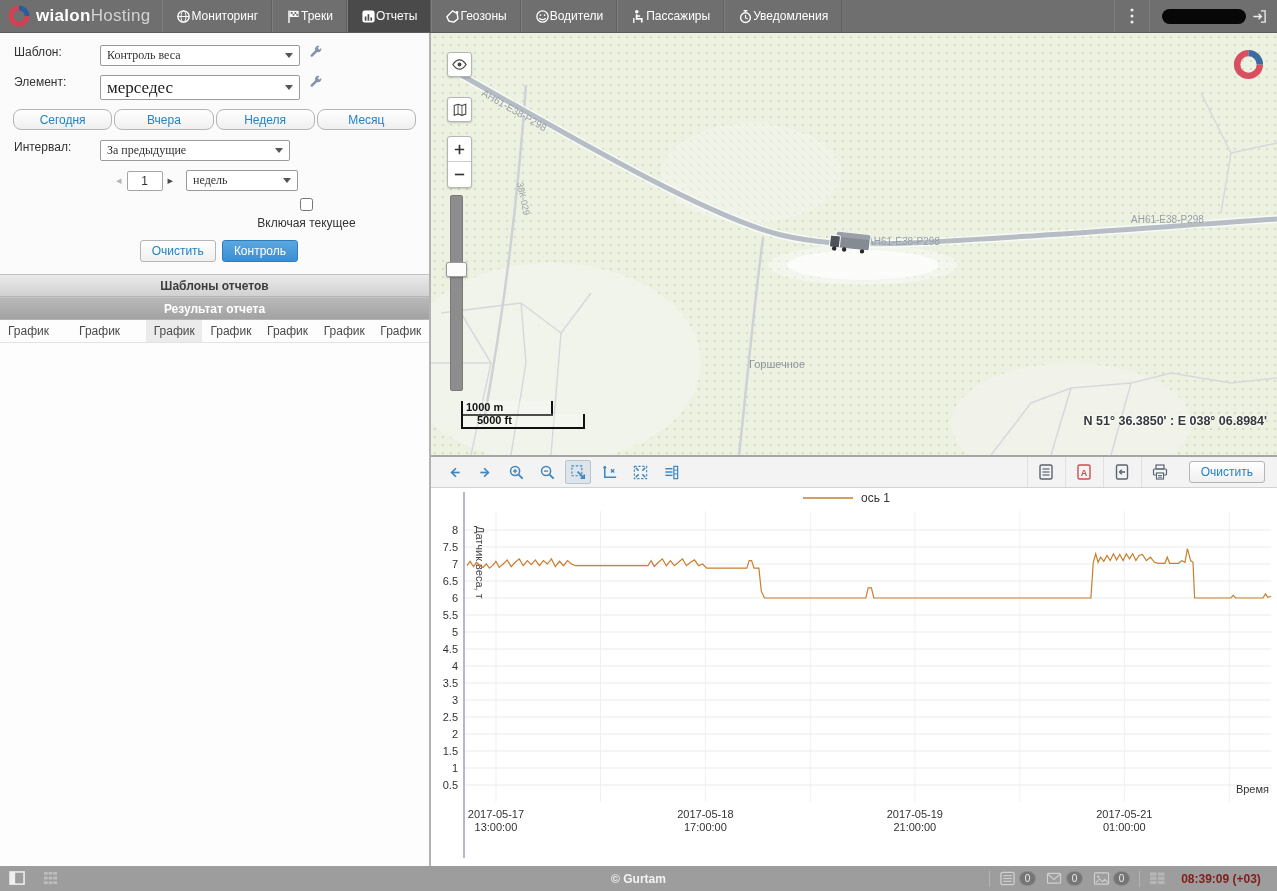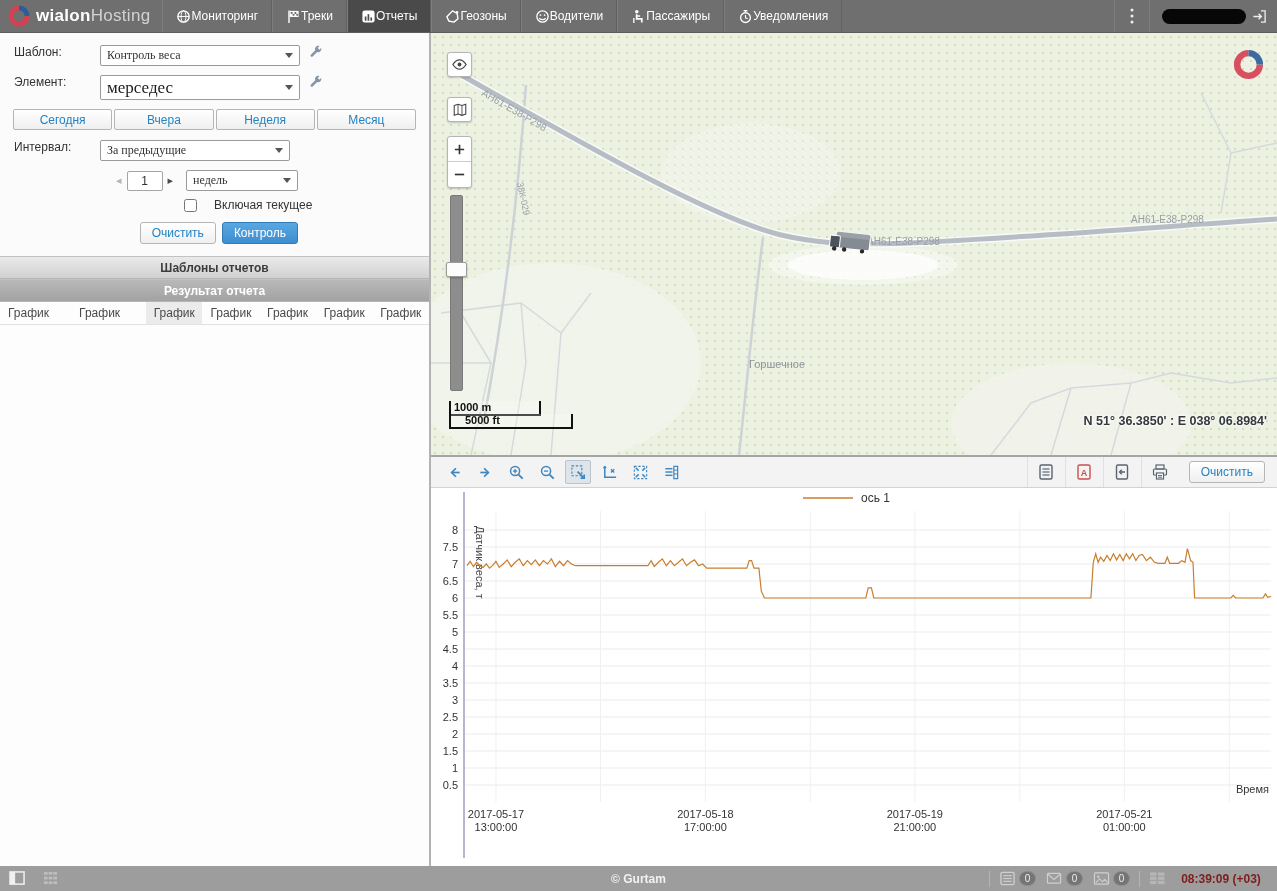--- a/index.html
+++ b/index.html
@@ -30,29 +30,29 @@
   .f-row{display:flex;align-items:flex-start;margin:0 0 9px 14px;}
   .f-label{width:86px;font-size:12px;color:#333;}
   .sel{display:flex;align-items:center;border:1px solid #9a9a9a;border-radius:2px;background:#fff;
     height:21px;width:200px;font-size:12px;color:#333;padding-left:6px;cursor:pointer;font-family:Liberation Serif, serif;}
   .sel.big{height:25px;font-size:17px;color:#1c1c1c;}
   .sel .val{overflow:hidden;white-space:nowrap;}
   .caret{width:0;height:0;border-left:4px solid transparent;border-right:4px solid transparent;
     border-top:5px solid #555;margin-left:auto;margin-right:6px;flex:none;}
   .wrench{margin-left:9px;display:flex;cursor:pointer;}
   .range-row{display:flex;gap:2px;margin:1px 13px 10px 13px;}
-  .qbtn{flex:1;height:21px;border:1px solid #b5b5b5;border-radius:2px;background:linear-gradient(#fff,#efefef);
+  .qbtn{flex:1;height:21px;border:1px solid #b5b5b5;border-radius:8px;background:linear-gradient(#fff,#efefef);
     color:#2383c4;font-size:12px;display:flex;align-items:center;justify-content:center;cursor:pointer;}
   .spin-row{display:flex;align-items:center;margin:0 0 7px 116px;gap:5px;}
   .spin-arrow{font-size:11px;cursor:pointer;line-height:1;}
   .spin-arrow.prev{color:#b5b5b5;}
   .spin-arrow.next{color:#4a4a4a;}
   .num{width:36px;height:20px;border:1px solid #a5a5a5;border-radius:2px;text-align:center;font-size:12px;color:#333;}
   .sel.small{width:112px;margin-left:8px;}
-  .chk-row{display:flex;align-items:center;gap:17px;margin:0 0 10px 184px;font-size:12px;color:#333;}
+  .chk-row{display:flex;align-items:center;gap:5px;margin:0 0 10px 184px;font-size:12px;color:#333;flex-direction:column;}
   .chk-row input{width:13px;height:13px;margin:0;}
   .btn-row{display:flex;justify-content:flex-end;gap:6px;width:298px;margin-bottom:6px;}
   .btn{height:22px;border:1px solid #b5b5b5;border-radius:3px;background:linear-gradient(#fff,#efefef);
     color:#2383c4;font-size:12px;padding:0 11px;display:flex;align-items:center;cursor:pointer;}
   .btn.primary{background:linear-gradient(#5aa8e1,#3c8dd1);border-color:#2f7cba;color:#fff;}
   .section-header{height:23px;line-height:22px;text-align:center;font-weight:bold;font-size:12px;color:#3c3c3c;
     background:linear-gradient(#eaeaea,#d1d1d1);border-top:1px solid #c2c2c2;border-bottom:1px solid #b5b5b5;cursor:pointer;}
   .section-header.dark{background:linear-gradient(#b9b9b9,#a2a2a2);color:#fff;}
   .report-list{display:flex;flex-direction:row;}
   .report-item{height:23px;line-height:22px;padding-left:8px;font-size:12px;color:#4a4a4a;
@@ -71,21 +71,21 @@
   .map-btn.eye{left:16px;top:19px;}
   .map-btn.layers{left:16px;top:64px;}
   .zoom-stack{position:absolute;left:16px;top:103px;width:25px;border:1px solid #b5b5b5;border-radius:3px;
     background:#fff;box-shadow:0 1px 2px rgba(0,0,0,.18);}
   .zoom-cell{height:25px;display:flex;align-items:center;justify-content:center;font-size:17px;color:#333;cursor:pointer;}
   .zoom-cell:first-child{border-bottom:1px solid #ccc;}
   .slider-track{position:absolute;left:19px;top:162px;width:13px;height:196px;background:#8d8d8d;
     border:1px solid #7a7a7a;border-radius:2px;}
   .slider-handle{position:absolute;left:15px;top:229px;width:21px;height:15px;background:#fcfcfc;
     border:1px solid #9b9b9b;border-radius:2px;cursor:pointer;box-shadow:0 1px 2px rgba(0,0,0,.25);}
-  .scale{position:absolute;left:18px;top:368px;font-size:11px;font-weight:bold;color:#111;}
+  .scale{position:absolute;left:30px;top:368px;font-size:11px;font-weight:bold;color:#111;}
   .scale-m{width:92px;border:2px solid #111;border-top:none;padding:0 3px 1px 3px;background:rgba(255,255,255,.25);}
   .scale-ft{width:124px;border:2px solid #111;border-top:none;margin-top:-2px;padding:0 3px 1px 14px;background:rgba(255,255,255,.25);}
   .coords{position:absolute;right:10px;top:381px;font-size:12.5px;font-weight:bold;color:#35383c;
     text-shadow:0 0 3px #fff,0 0 3px #fff;}
   .watermark{position:absolute;right:13px;top:16px;opacity:.9;}
 
   
   .chart-panel{position:absolute;top:455px;left:431px;width:846px;height:411px;background:#fff;
     border-top:2px solid #a5a5a5;}
   .chart-toolbar{height:31px;background:#f3f3f3;border-bottom:1px solid #d2d2d2;

